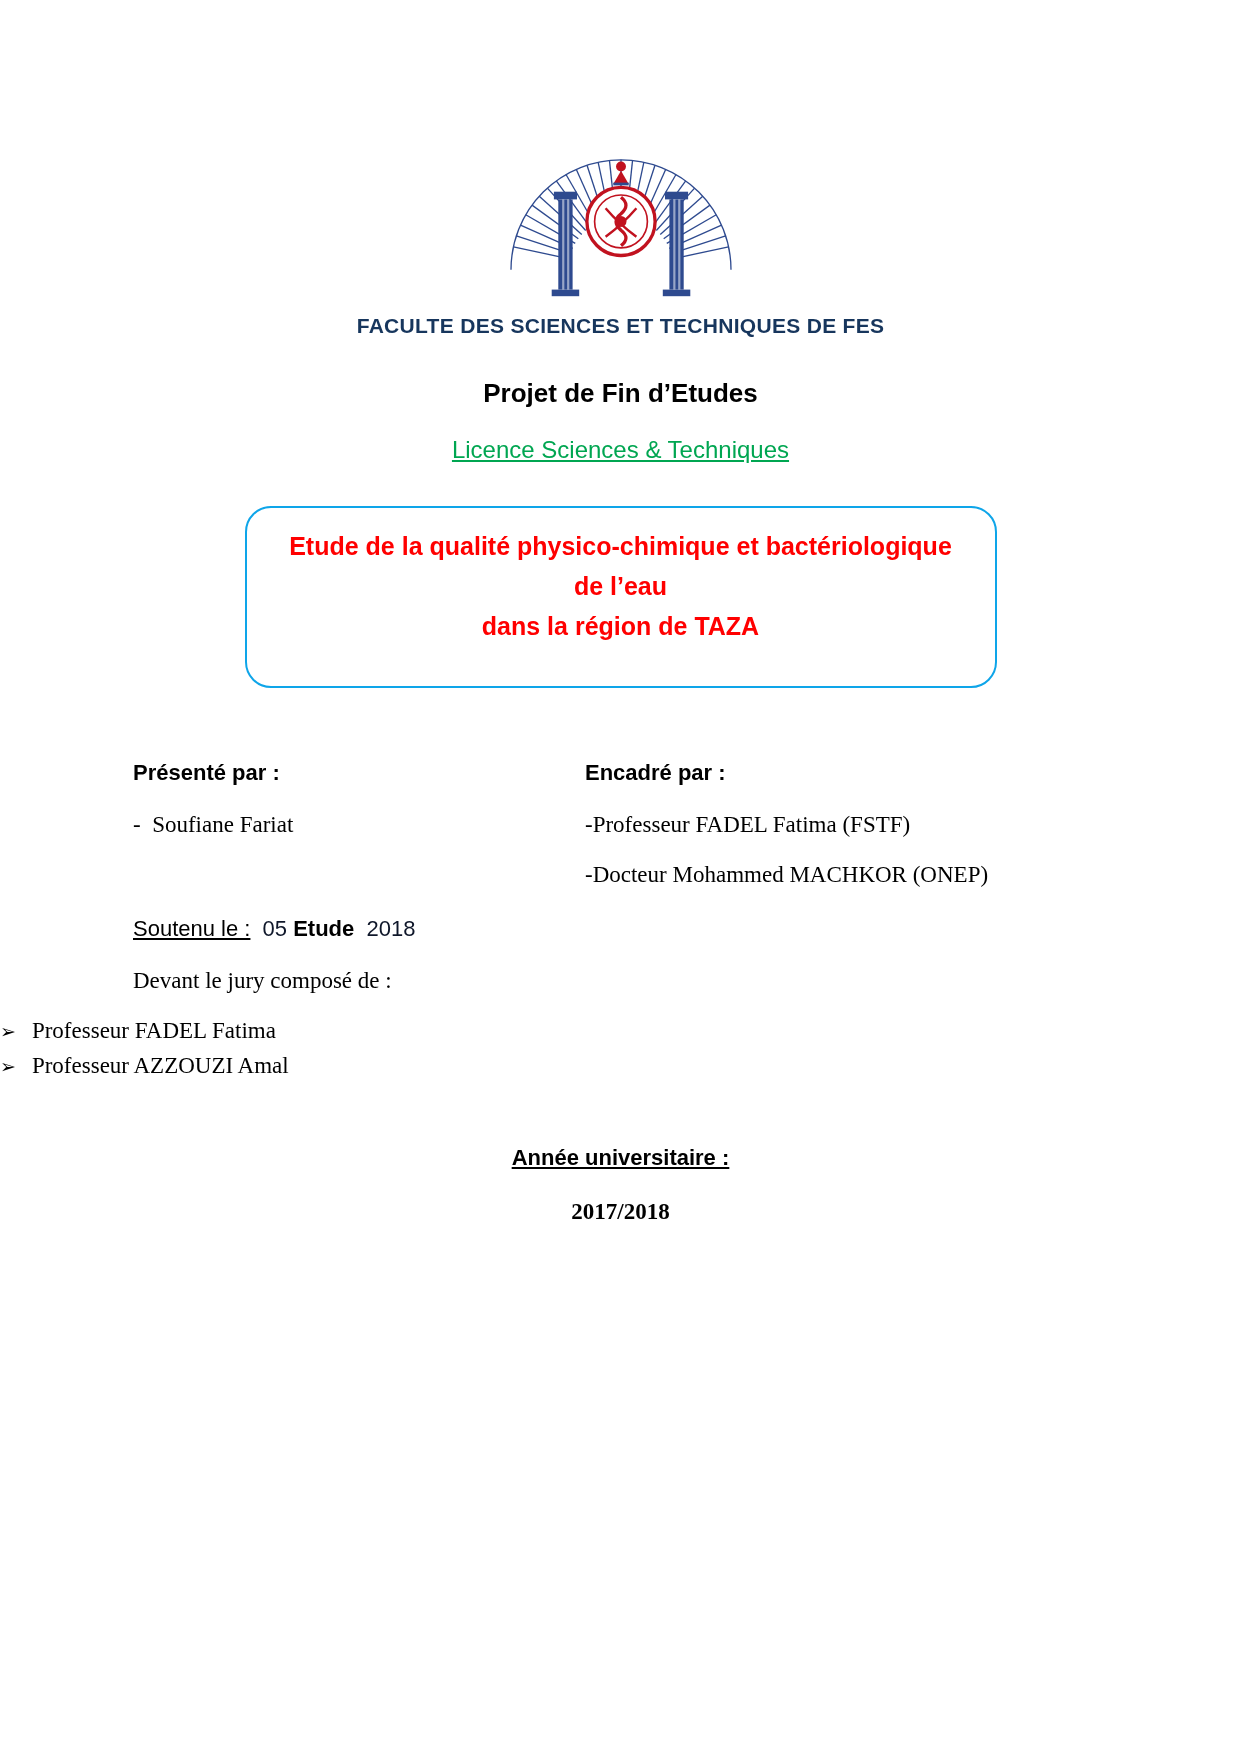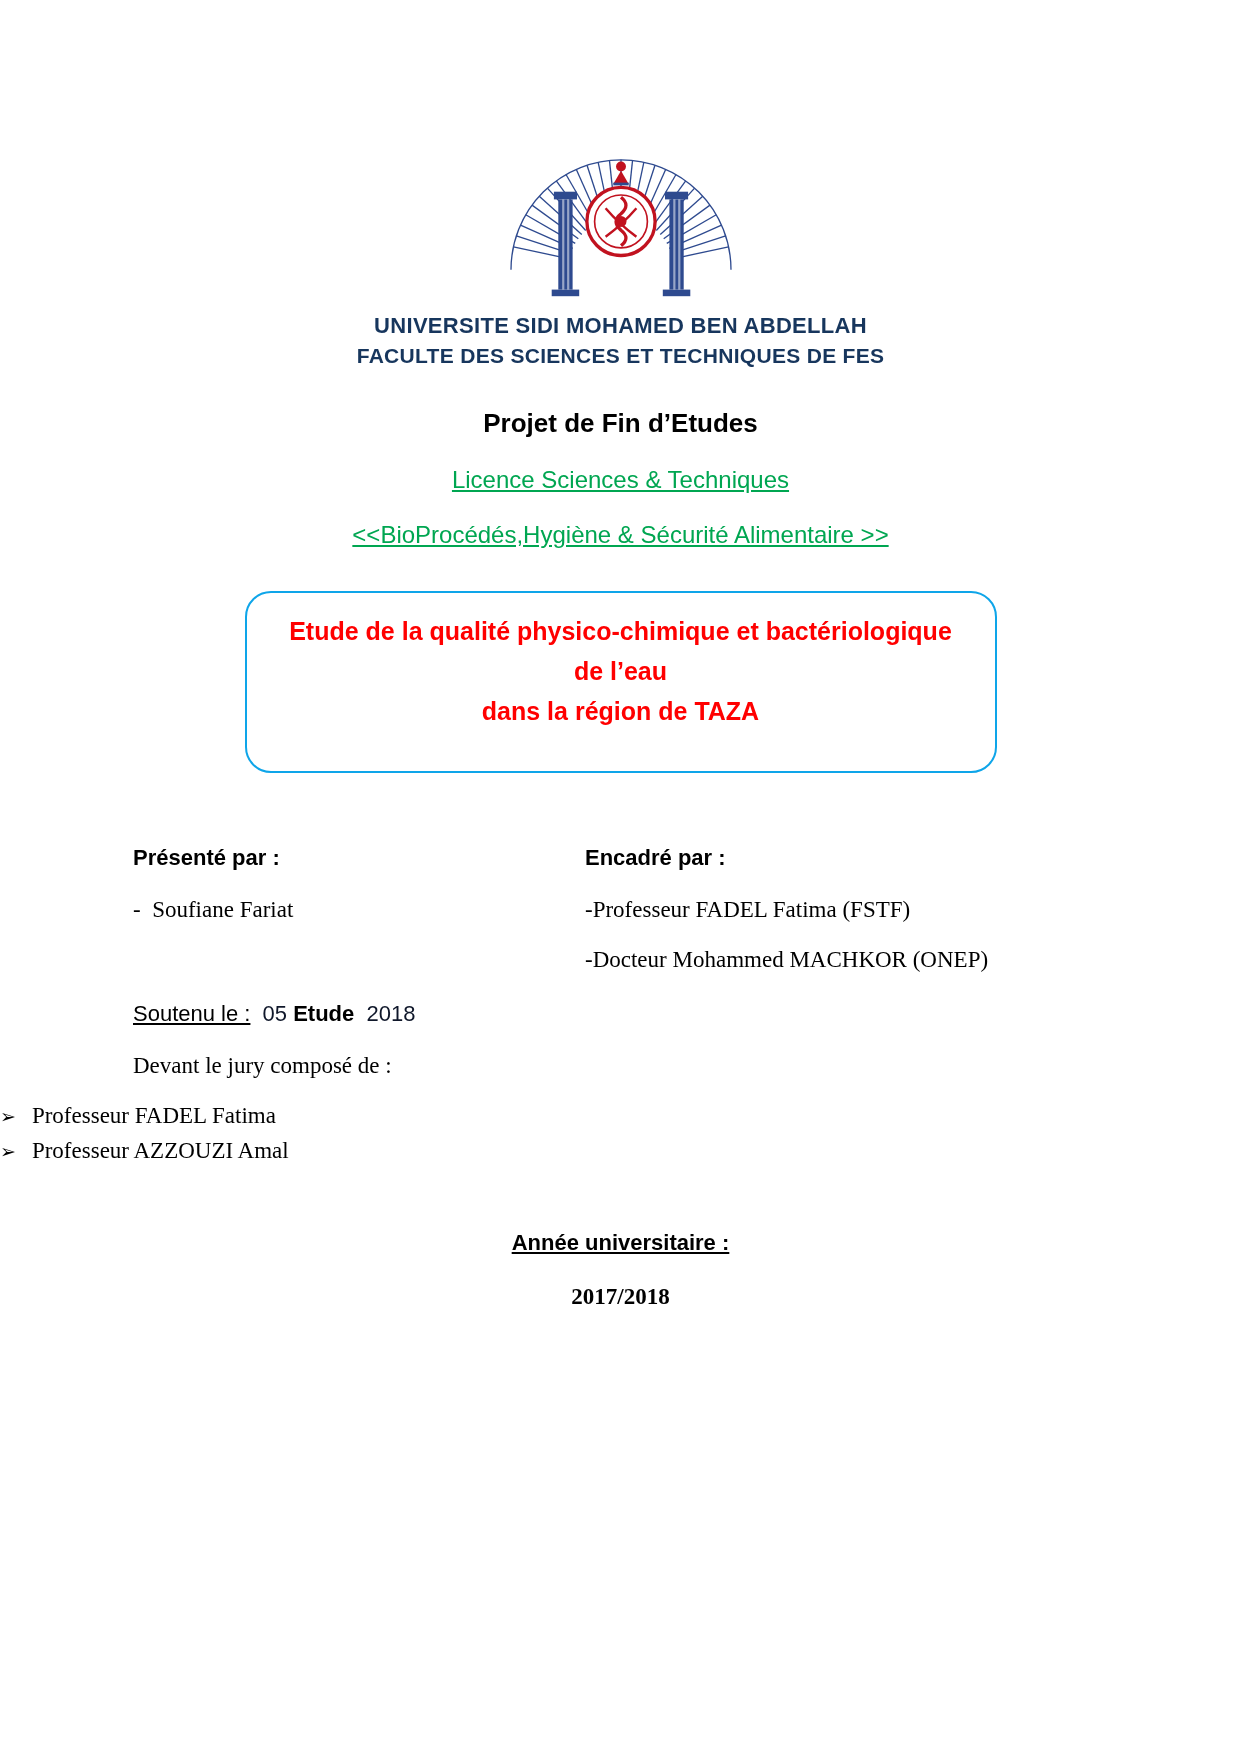--- a/index.html
+++ b/index.html
@@ -101,29 +101,27 @@
         <circle cx="150" cy="74" r="24" fill="none" stroke="#C1121F" stroke-width="1.5"></circle>
         <path d="M150 52 q9 7 0 15 q-9 7 0 15 q9 7 0 14" stroke="#C1121F" stroke-width="3" fill="none"></path>
         <path d="M136 62 q12 14 28 26 M164 62 q-12 14 -28 26" stroke="#C1121F" stroke-width="2.2" fill="none"></path>
         <circle cx="150" cy="74" r="5" fill="#C1121F"></circle>
 
         <path d="M150 28 l-7 12 h14 z" fill="#C1121F"></path>
         <circle cx="150" cy="24" r="4.5" fill="#C1121F"></circle>
         <path d="M143 40 h14" stroke="#2E4A8F" stroke-width="2.5"></path>
       </g>
     </svg>
-    <div class="logo-text1">UNIVERSITE SIDI MOHAMED BEN ABDELLAH</div>
     <div class="logo-text2">FACULTE DES SCIENCES ET TECHNIQUES DE FES</div>
   </div>
 
   <p class="project-type">Projet de Fin d’Etudes</p>
 
   <p class="green-line">Licence Sciences &amp; Techniques</p>
 
-  <p class="green-line">&lt;&lt;BioProcédés,Hygiène &amp; Sécurité Alimentaire &gt;&gt;</p>
 
   <div class="title-box">
     <p>Etude de la qualité physico-chimique et bactériologique de l’eau</p>
     <p>dans la région de TAZA</p>
   </div>
 
   <div class="two-col">
     <div>
       <p class="col-label">Présenté par :</p>
       <p class="serif row-gap">-  Soufiane Fariat</p>

